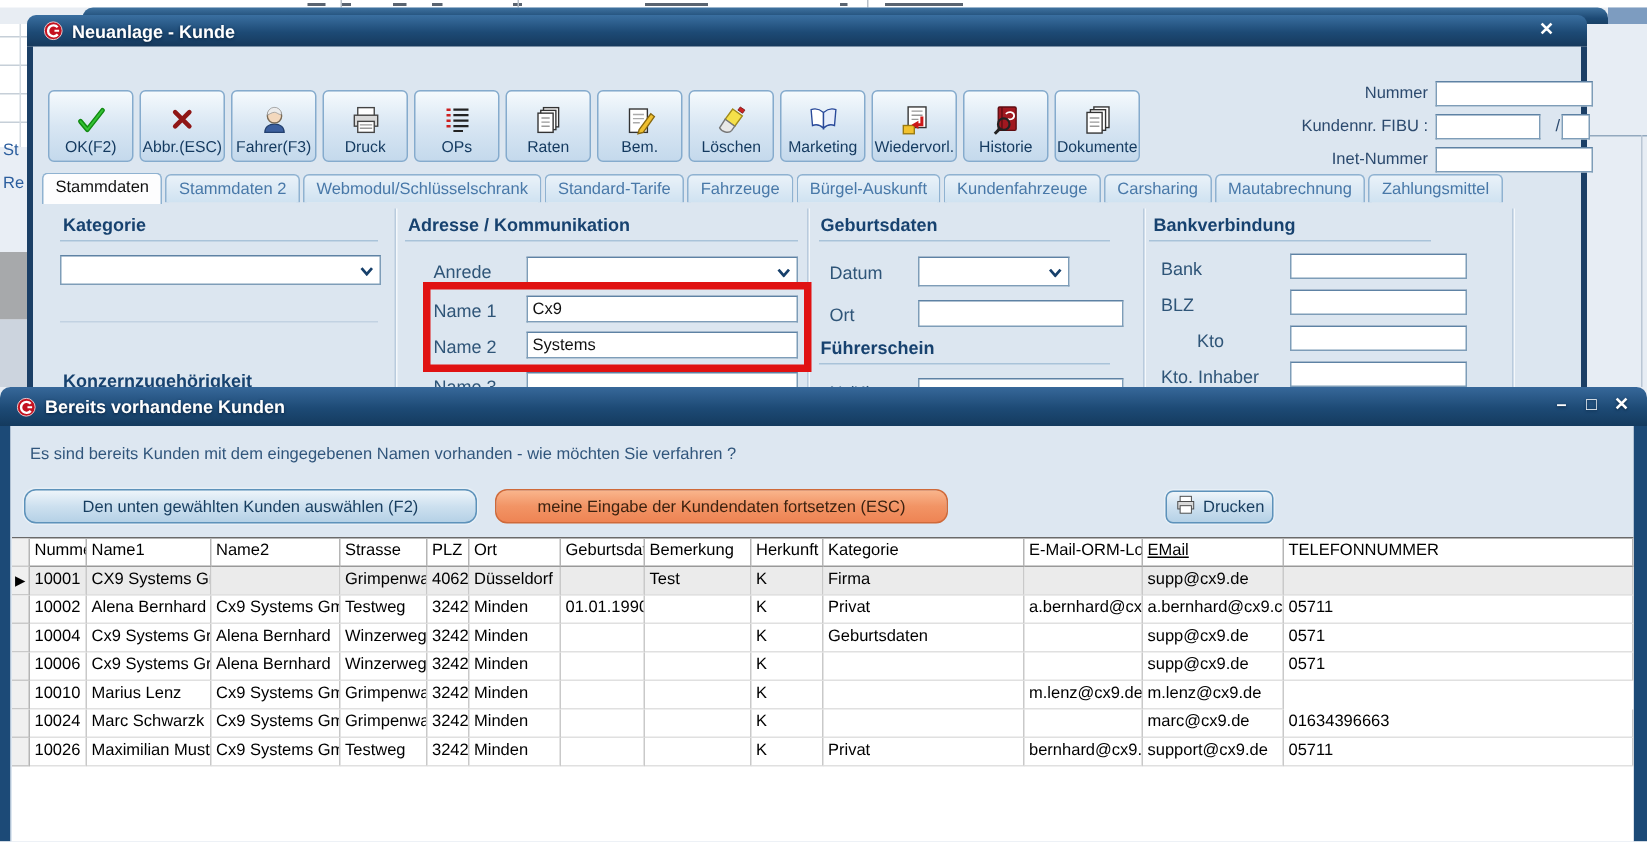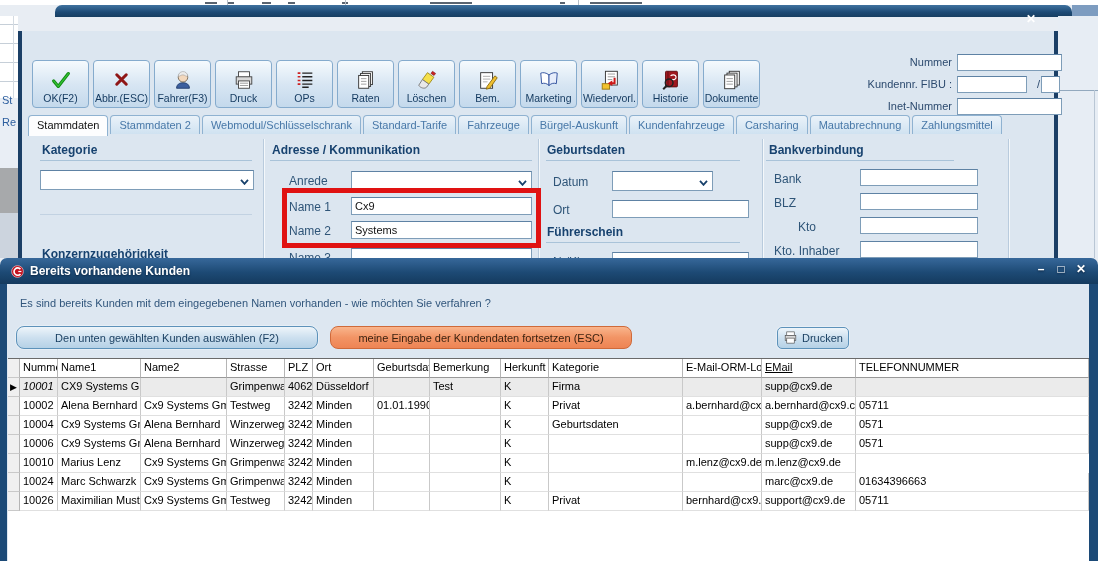--- a/index.html
+++ b/index.html
@@ -48,21 +48,21 @@
 
   
   .hf-label{position:absolute;width:140px;text-align:right;font-size:11px;color:#2c4a6e;}
   .win-input{position:absolute;box-sizing:border-box;background:#fff;border:1px solid #7e9db8;
     border-top-color:#5e82a4;font-size:11px;font-family:"Liberation Sans",sans-serif;
     padding:1px 3px;color:#111;}
   .combo{position:absolute;box-sizing:border-box;background:#fff;border:1px solid #7e9db8;
     border-top-color:#5e82a4;display:flex;align-items:center;justify-content:flex-end;padding-right:4px;}
 
   
-  .tabs{position:absolute;left:6px;top:84px;display:flex;gap:2px;align-items:flex-start;}
+  .tabs{position:absolute;left:6px;top:84px;display:flex;gap:2px;align-items:center;}
   .tab{height:19px;box-sizing:border-box;border:1px solid #8fb2d1;border-bottom:none;
     border-radius:4px 4px 0 0;background:linear-gradient(#eaf2f9,#cfe2f1);color:#4878a8;
     font-size:11px;padding:3px 8px 0;white-space:nowrap;}
   .tab.active{height:21px;background:#fdfdfe;color:#111;}
 
   
   .fsep{position:absolute;width:1px;background:#b9cbdd;box-shadow:1px 0 0 #f4f8fb;}
   .fhr{position:absolute;height:1px;background:#a9c3d9;}
   .fhead{position:absolute;font-size:12px;font-weight:bold;color:#17426f;white-space:nowrap;}
   .flabel{position:absolute;font-size:12px;color:#2f5578;white-space:nowrap;}
@@ -198,36 +198,36 @@
                 <rect x="6" y="5" width="11" height="14" fill="#fff" stroke="#333"></rect>
                 <rect x="4" y="7" width="11" height="14" fill="#fff" stroke="#333"></rect>
                 <path d="M6.5 10.5h6M6.5 13.5h6M6.5 16.5h6" stroke="#999"></path>
               </svg>
             </span>
             <span class="tlabel">Raten</span>
           </div>
           <div class="tool-btn">
             <span class="ticon">
               <svg viewBox="0 0 24 24" width="22" height="22">
+                <rect x="4" y="4" width="13" height="17" fill="#fff" stroke="#333"></rect>
+                <path d="M6.5 8h8M6.5 11h8M6.5 14h5" stroke="#aaa"></path>
+                <path d="M11 19L19.5 7.5l2.6 2L14 21l-3.8 1z" fill="#f0c030" stroke="#8a6a10"></path>
+              </svg>
+            </span>
+            <span class="tlabel">Bem.</span>
+          </div>
+          <div class="tool-btn">
+            <span class="ticon">
+              <svg viewBox="0 0 24 24" width="22" height="22">
                 <path d="M12.5 4l7 5-5.5 7.5-7-5z" fill="#f5e04a" stroke="#a08a1a"></path>
                 <path d="M7 11.5l7 5-2.3 3.2c-2 2.4-7.2 1-8.7-2z" fill="#e8e8e8" stroke="#777"></path>
                 <path d="M18 2.5l3.4 2.3-1.7 2.3-3.4-2.3z" fill="#cc2222" stroke="#771111" stroke-width=".6"></path>
               </svg>
             </span>
             <span class="tlabel">Löschen</span>
-          </div>
-          <div class="tool-btn">
-            <span class="ticon">
-              <svg viewBox="0 0 24 24" width="22" height="22">
-                <rect x="4" y="4" width="13" height="17" fill="#fff" stroke="#333"></rect>
-                <path d="M6.5 8h8M6.5 11h8M6.5 14h5" stroke="#aaa"></path>
-                <path d="M11 19L19.5 7.5l2.6 2L14 21l-3.8 1z" fill="#f0c030" stroke="#8a6a10"></path>
-              </svg>
-            </span>
-            <span class="tlabel">Bem.</span>
           </div>
           <div class="tool-btn">
             <span class="ticon">
               <svg viewBox="0 0 24 24" width="22" height="22">
                 <path d="M12 6.5C9 4 5.5 3.5 3 4.5l1 11.5c2.5-1 5.5-.5 8 2z" fill="#fff" stroke="#2a4a9a"></path>
                 <path d="M12 6.5c3-2.5 6.5-3 9-2l-1 11.5c-2.5-1-5.5-.5-8 2z" fill="#e6edfb" stroke="#2a4a9a"></path>
               </svg>
             </span>
             <span class="tlabel">Marketing</span>
           </div>
@@ -359,20 +359,31 @@
             <rect x="9" width="5" height="5" fill="#333"></rect>
             <rect y="9" width="5" height="5" fill="#333"></rect>
             <rect x="6.5" y="6.5" width="3" height="3" fill="#333"></rect>
             <rect x="10.5" y="10.5" width="3.5" height="3.5" fill="#333"></rect>
             <rect x="1.5" y="1.5" width="2" height="2" fill="#fff"></rect>
             <rect x="10.5" y="1.5" width="2" height="2" fill="#fff"></rect>
             <rect x="1.5" y="10.5" width="2" height="2" fill="#fff"></rect>
           </svg></span>
     </div>
 
+    <div class="mw-title">
+      <span class="logo" id="logo-main">
+          <svg viewBox="0 0 16 16" width="13" height="13">
+            <circle cx="8" cy="8" r="7.3" fill="#c41220" stroke="#e8ccd0" stroke-width=".8"></circle>
+            <path d="M11.6 5.1A4.5 4.5 0 1 0 11.7 11" fill="none" stroke="#fff" stroke-width="2"></path>
+            <path d="M7.5 8h5" stroke="#c41220" stroke-width="2.6"></path>
+            <path d="M9 8h3.8" stroke="#fff" stroke-width="1.5"></path>
+          </svg>
+        </span>
+      <span>Neuanlage - Kunde</span>
+    </div>
     <div class="mw-close">✕</div>
   </div>
 
   <div class="abs dlg-border-l"></div>
   <div class="abs dlg-border-r"></div>
   <div class="abs dlg-body">
     <div class="dlg-msg">Es sind bereits Kunden mit dem eingegebenen Namen vorhanden - wie möchten Sie verfahren ?</div>
     <div class="btn btn-blue" style="left:9px;top:42px;width:302px;height:23px">Den unten gewählten Kunden auswählen (F2)</div>
     <div class="btn btn-orange" style="left:323px;top:42px;width:302px;height:23px">meine Eingabe der Kundendaten fortsetzen (ESC)</div>
     <div class="btn btn-blue btn-print" style="left:770px;top:43px;width:72px;height:22px">
@@ -395,21 +406,21 @@
           <div class="t-cell" style="width: 56px;">Geburtsdat</div>
           <div class="t-cell" style="width: 71px;">Bemerkung</div>
           <div class="t-cell" style="width: 48px;">Herkunft</div>
           <div class="t-cell" style="width: 134px;">Kategorie</div>
           <div class="t-cell" style="width: 79px;">E-Mail-ORM-Lo</div>
           <div class="t-cell" style="width: 94px; text-decoration: underline;">EMail</div>
           <div class="t-cell" style="width: 233px;">TELEFONNUMMER</div>
         </div>
         <div class="t-row selected">
           <div class="t-sel" style="width: 12px;">▶</div>
-          <div class="t-cell" style="width: 38px; font-style: italic;">10001</div>
+          <div class="t-cell" style="width: 38px;">10001</div>
           <div class="t-cell" style="width: 83px;">CX9 Systems Gr</div>
           <div class="t-cell" style="width: 86px;"></div>
           <div class="t-cell" style="width: 58px;">Grimpenwa</div>
           <div class="t-cell" style="width: 28px;">40625</div>
           <div class="t-cell" style="width: 61px;">Düsseldorf</div>
           <div class="t-cell" style="width: 56px;"></div>
           <div class="t-cell" style="width: 71px;">Test</div>
           <div class="t-cell" style="width: 48px;">K</div>
           <div class="t-cell" style="width: 134px;">Firma</div>
           <div class="t-cell" style="width: 79px;"></div>

